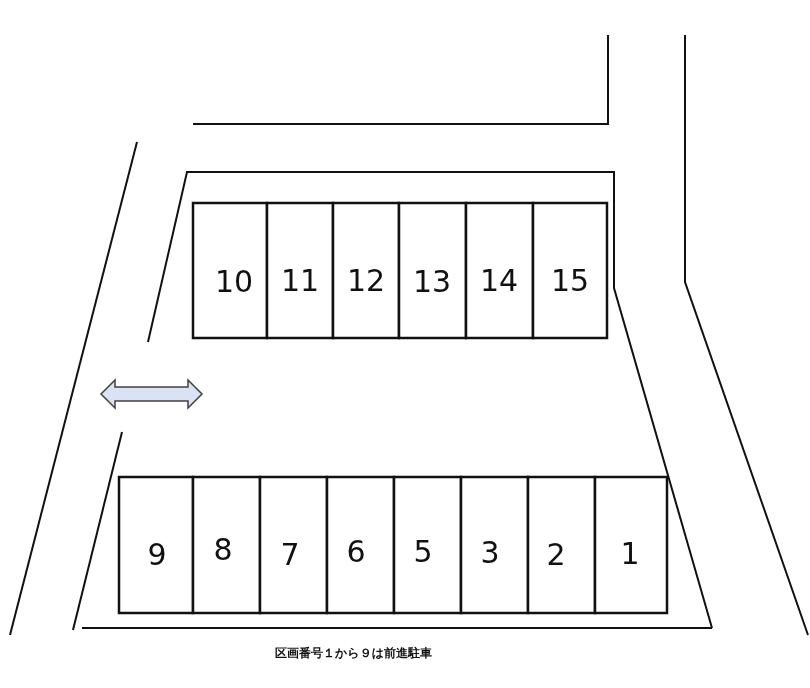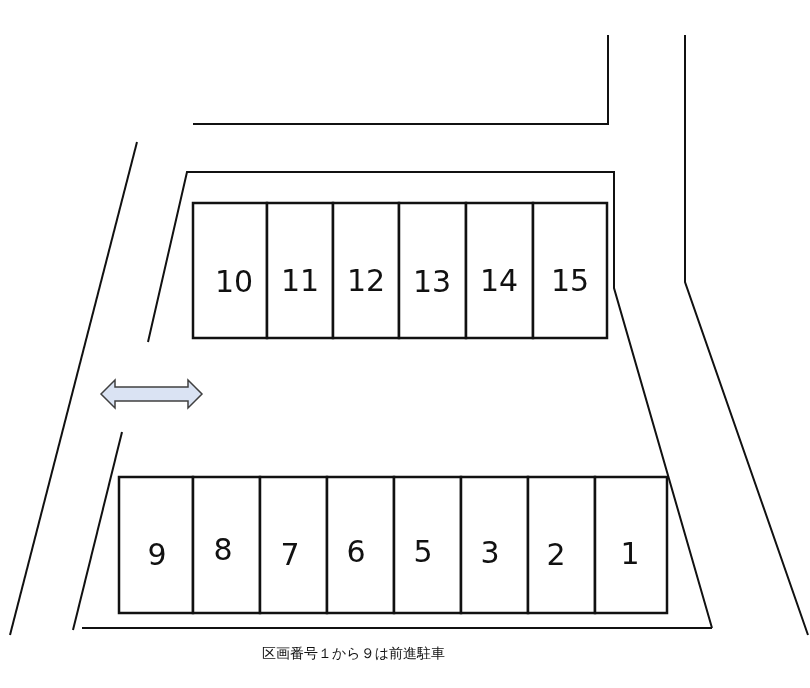--- a/index.html
+++ b/index.html
@@ -1,19 +1,19 @@
 <!DOCTYPE html>
 <html><head>
 <meta charset="utf-8">
 <style>
   html, body { margin:0; padding:0; background:#ffffff; }
   body { width:810px; height:688px; position:relative; overflow:hidden; font-family:"DejaVu Sans", sans-serif; }
   #diagram { position:absolute; left:0; top:0; width:810px; height:688px; }
   .stall-label { font-family:"DejaVu Sans", sans-serif; font-size:30px; fill:#111111; }
-  .caption { position:absolute; left:0; top:645px; width:707px; text-align:center; font-family:"DejaVu Sans", sans-serif; font-weight:normal; font-size:14px; color:#111111; }
+  .caption { position:absolute; left:0; top:645px; width:707px; text-align:center; font-family:"DejaVu Sans", sans-serif; font-weight:bold; font-size:12px; color:#111111; }
 </style>
 </head>
 <body>
 
 <svg id="diagram" viewBox="0 0 810 688" xmlns="http://www.w3.org/2000/svg">
 
   <g stroke="#111111" stroke-width="2" fill="none">
 
     <polyline points="608,35 608,124 193,124"></polyline>
 

